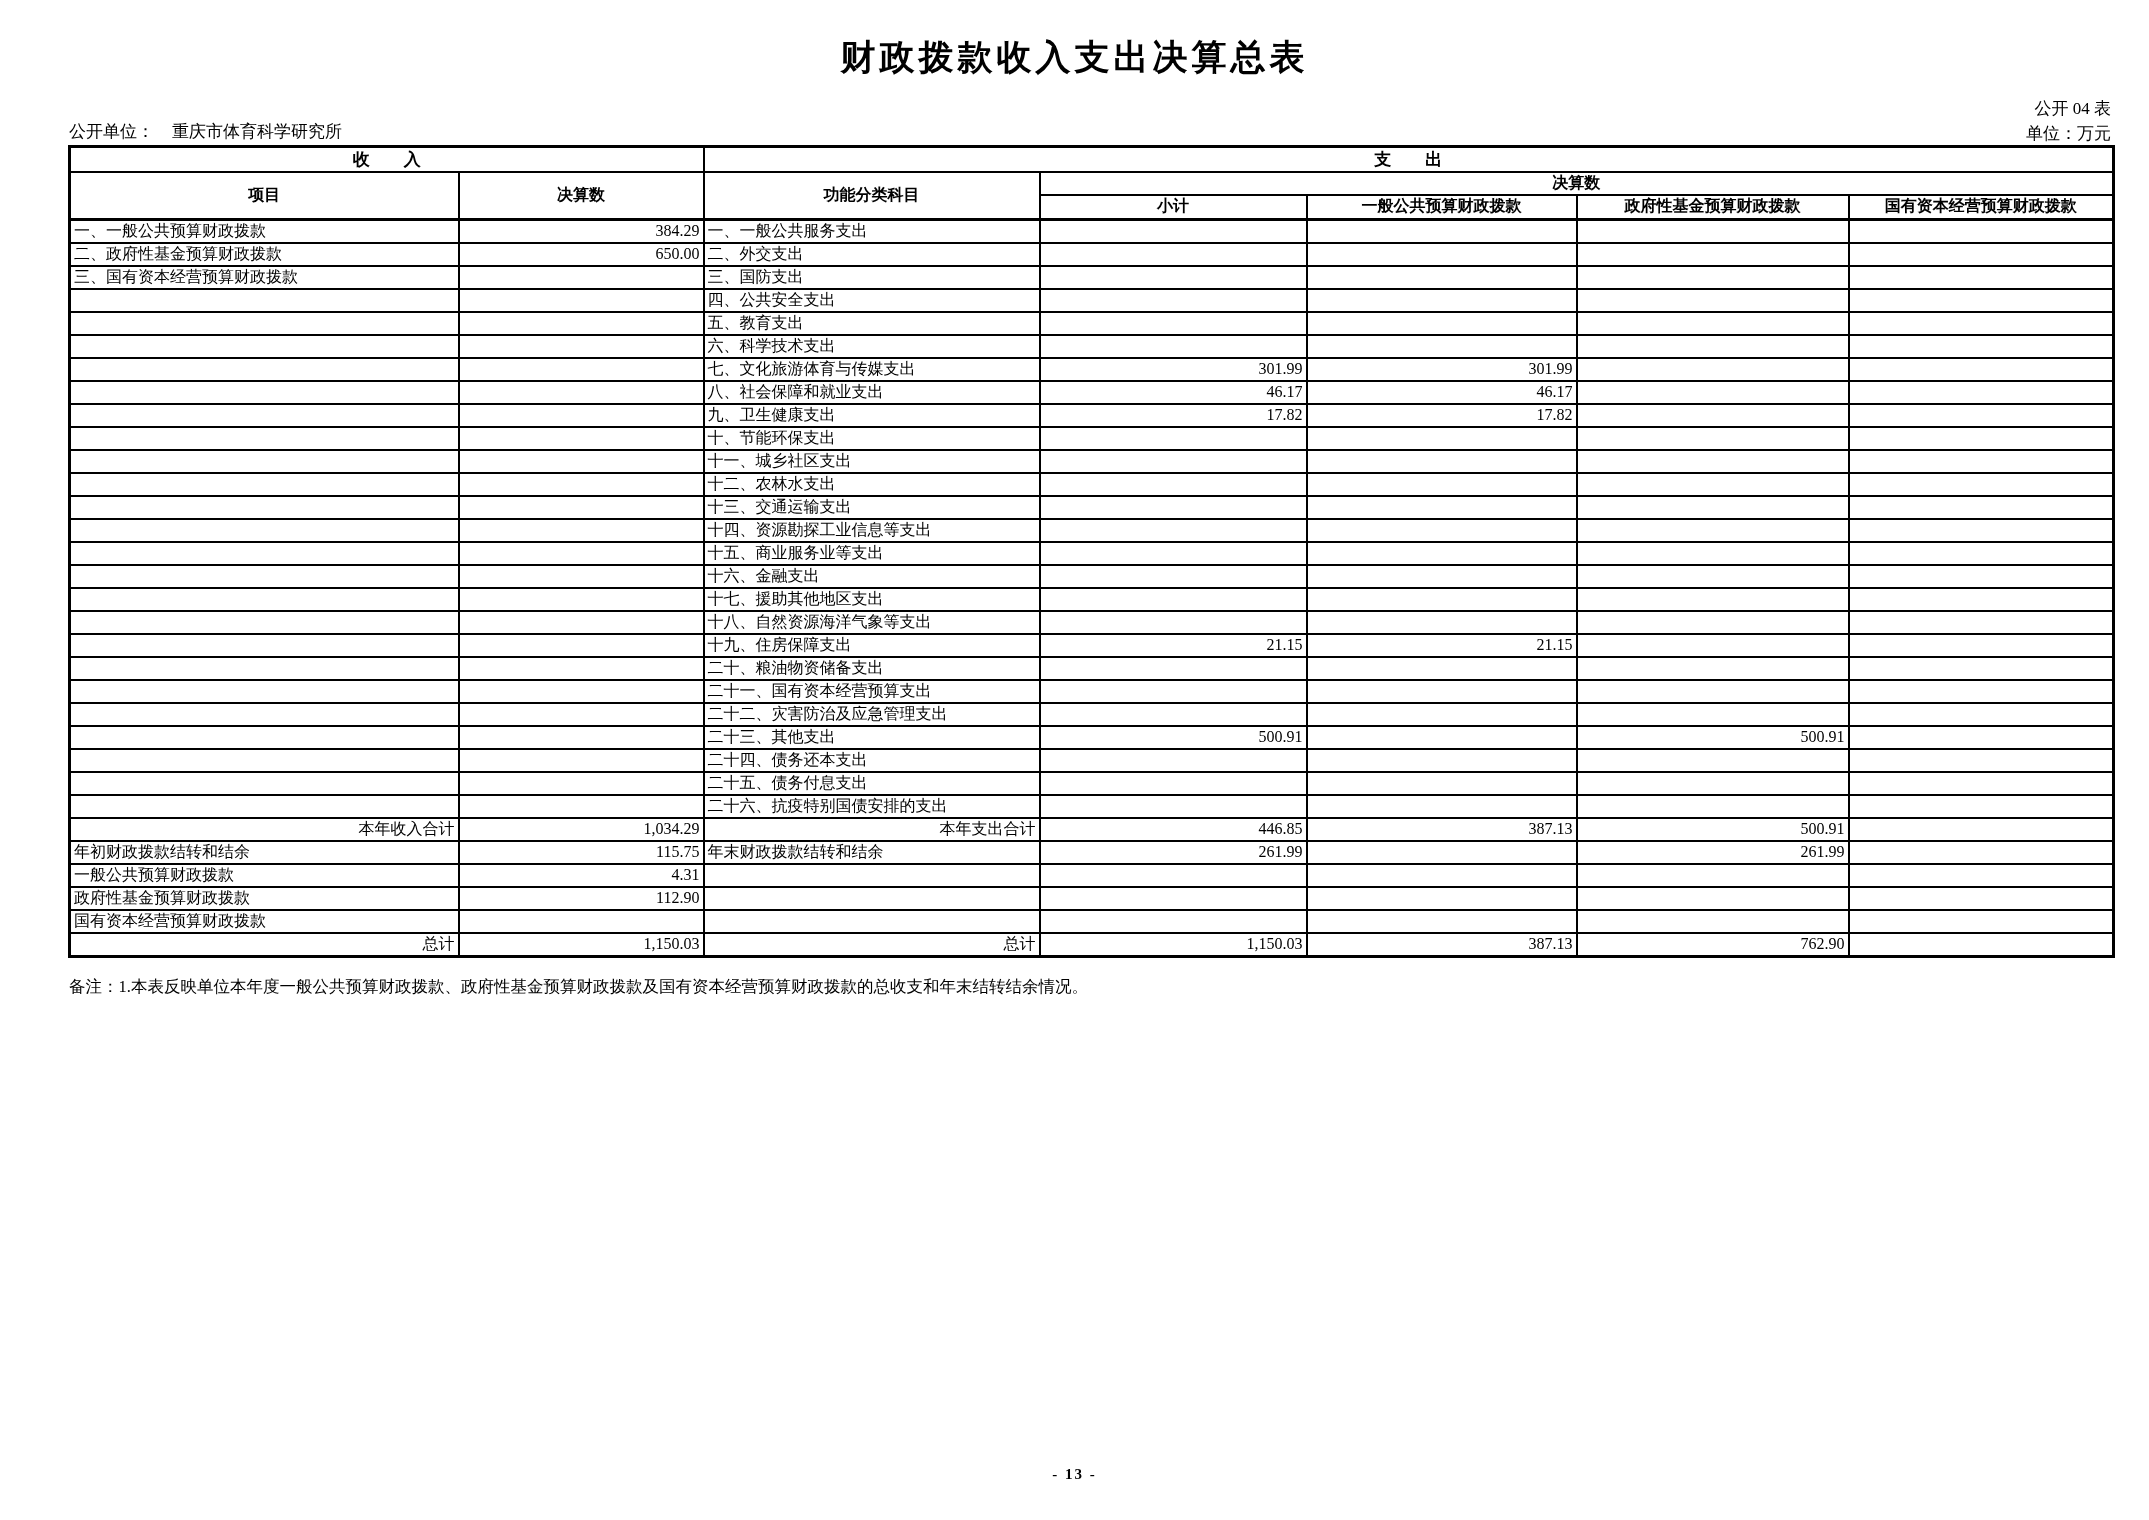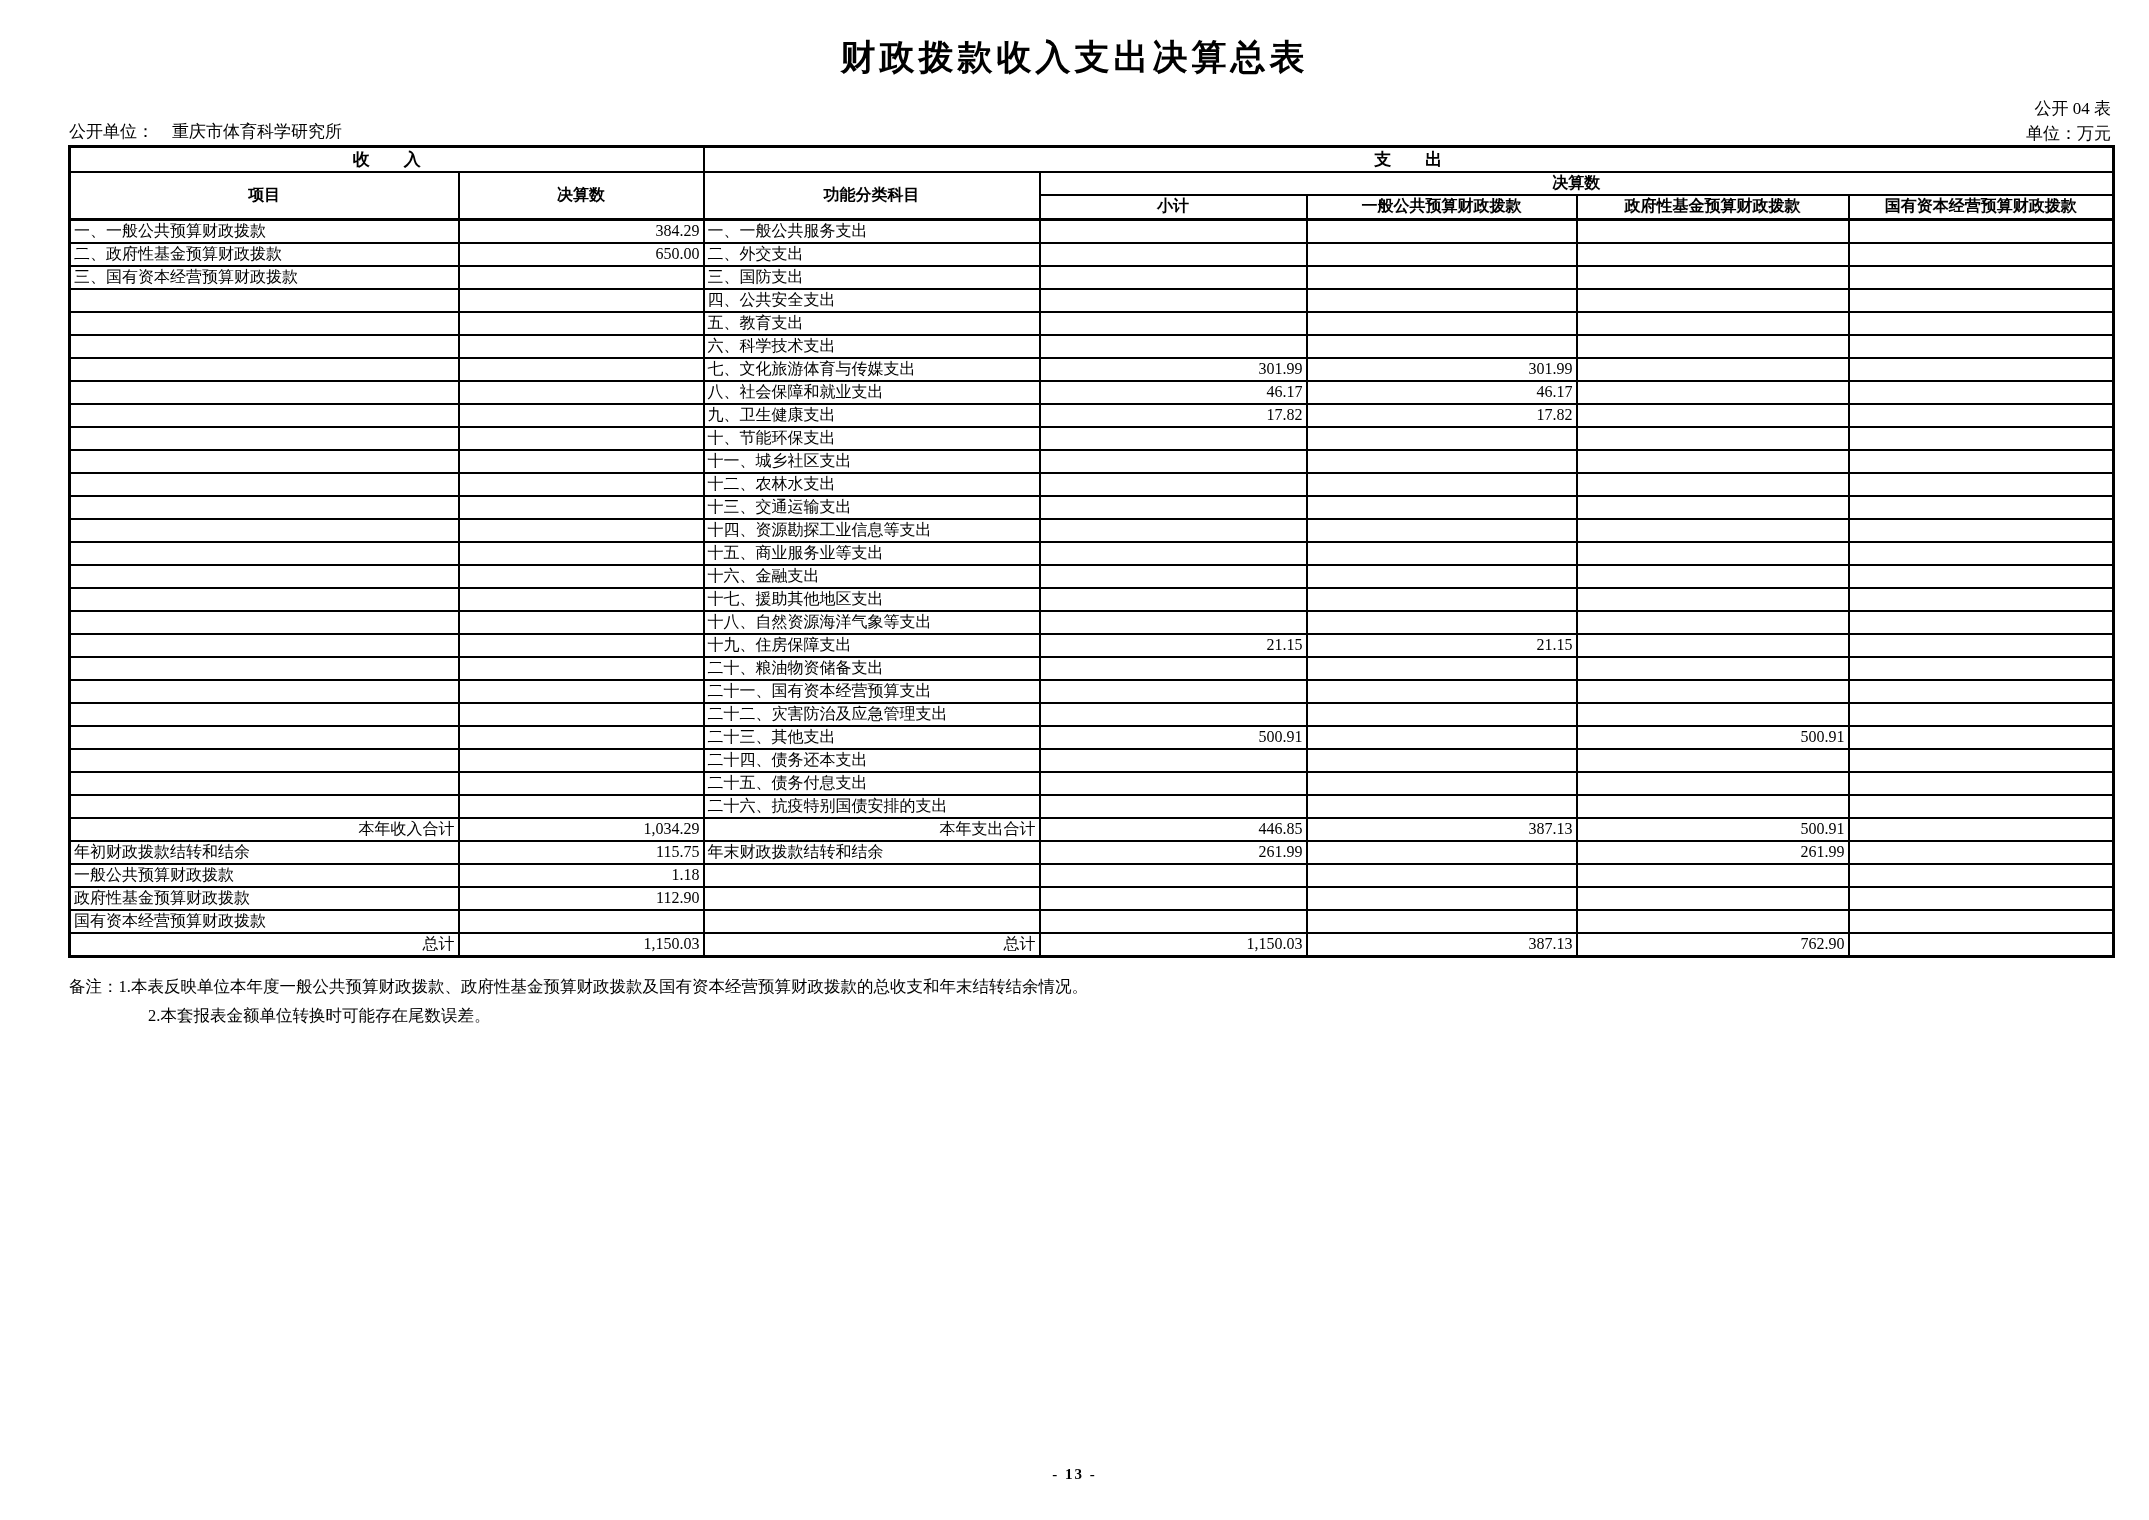--- a/index.html
+++ b/index.html
@@ -378,21 +378,21 @@
           <td class="c-label">年初财政拨款结转和结余</td>
           <td class="c-num">115.75</td>
           <td class="c-label">年末财政拨款结转和结余</td>
           <td class="c-num">261.99</td>
           <td class="c-num"></td>
           <td class="c-num">261.99</td>
           <td class="c-num"></td>
         </tr>
         <tr>
           <td class="c-label cell-indent">一般公共预算财政拨款</td>
-          <td class="c-num">1.18</td>
+          <td class="c-num">4.31</td>
           <td class="c-label"></td>
           <td class="c-num"></td>
           <td class="c-num"></td>
           <td class="c-num"></td>
           <td class="c-num"></td>
         </tr>
         <tr>
           <td class="c-label cell-indent">政府性基金预算财政拨款</td>
           <td class="c-num">112.90</td>
           <td class="c-label"></td>
@@ -417,18 +417,17 @@
           <td class="c-num">1,150.03</td>
           <td class="c-num">387.13</td>
           <td class="c-num">762.90</td>
           <td class="c-num"></td>
         </tr>
       </tbody>
   </table>
 
   <div class="notes">
     <div class="note-line1">备注：1.本表反映单位本年度一般公共预算财政拨款、政府性基金预算财政拨款及国有资本经营预算财政拨款的总收支和年末结转结余情况。</div>
-    <div class="note-line2">2.本套报表金额单位转换时可能存在尾数误差。</div>
   </div>
 
   <div class="page-number">- 13 -</div>
 
 </div>
 
 </body></html>

